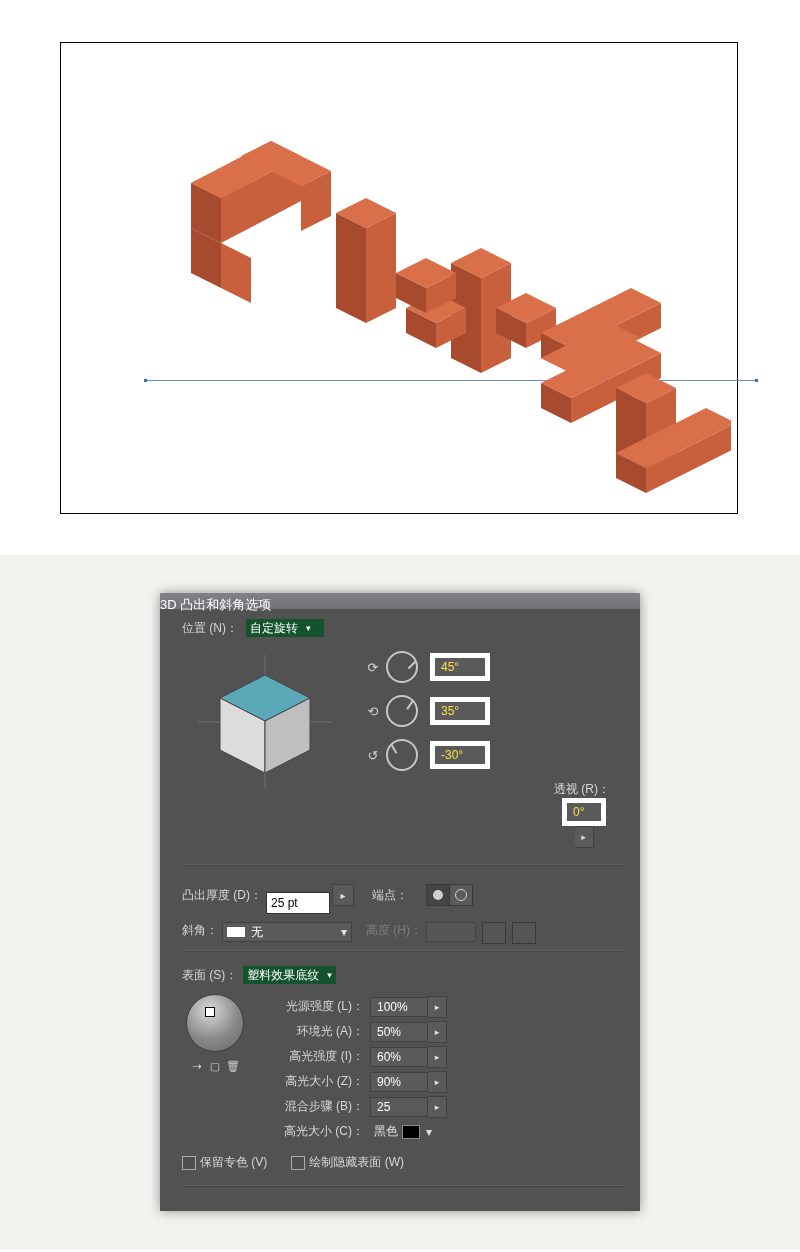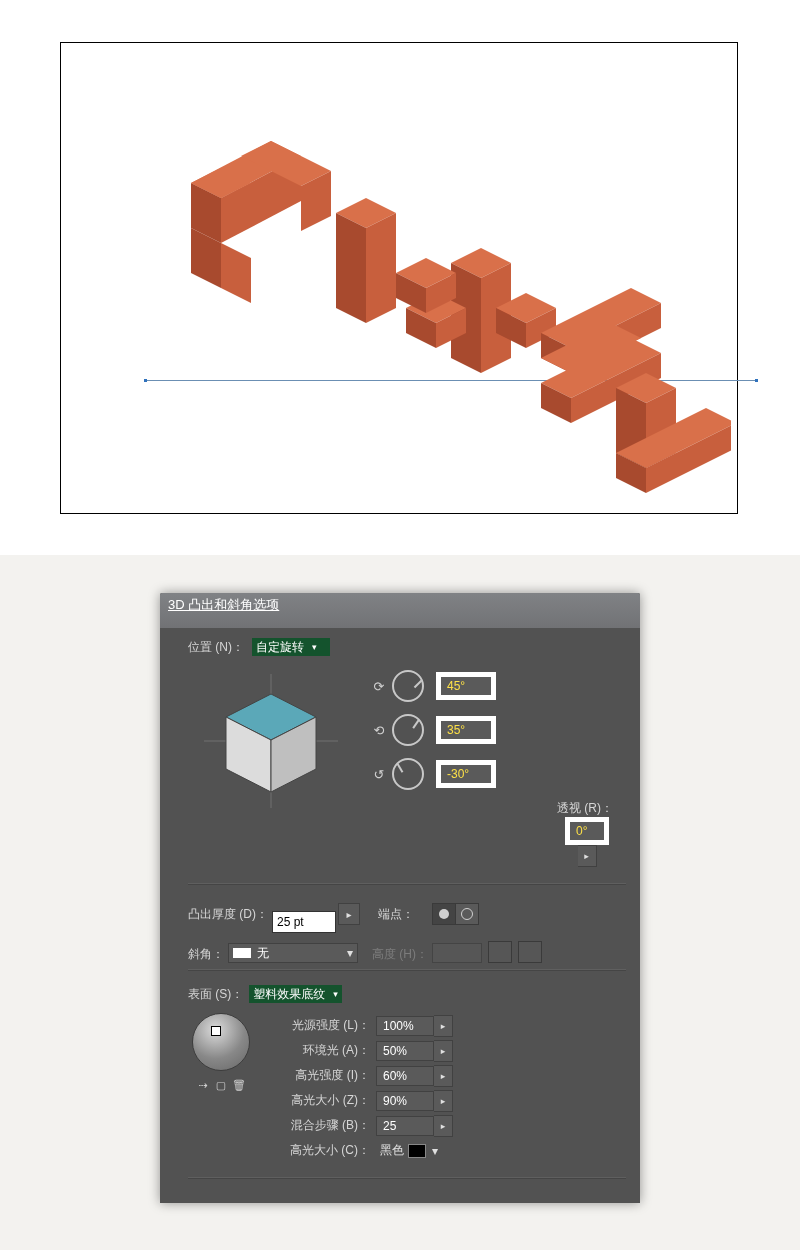--- a/index.html
+++ b/index.html
@@ -65,32 +65,31 @@
   .dialog {
     position: absolute;
     left: 160px;
     top: 38px;
     width: 480px;
     background: #525252;
     box-shadow: 0 0 12px rgba(0,0,0,0.4);
     border-radius: 2px 2px 0 0;
   }
   .dialog-title {
-    height: 35px;
+    height: 16px;
     line-height: 24px;
     background: linear-gradient(to bottom, #808285 0%, #717275 100%);
-    padding-left: 8px;
+    padding-left: 0;
     font-size: 13px;
     color: #ffffff;
     border-top-left-radius: 2px;
     border-top-right-radius: 2px;
-    text-decoration: underline;
   }
   .dialog-content {
-    padding: 10px 14px 14px 28px;
+    padding: 10px 14px 14px 22px;
   }
   .row {
     display: flex;
     align-items: center;
     margin-bottom: 10px;
   }
   .label {
     color: #d6d6d6;
     font-size: 12px;
   }
@@ -240,21 +239,21 @@
     align-items: center;
     justify-content: center;
     cursor: pointer;
   }
   .cap-btn + .cap-btn { border-left: none; }
   .cap-btn.selected { background: #444; }
   .cap-circ { width: 10px; height: 10px; border-radius: 50%; }
   .cap-circ.on { background: #d0d0d0; }
   .cap-circ.off { border: 1px solid #d0d0d0; }
 
-  .bevel-row { display: flex; align-items: flex-end; }
+  .bevel-row { display: flex; align-items: flex-start; }
   .bevel-select {
     display: inline-flex;
     align-items: center;
     background: #5a5a5a;
     border: 1px solid #414141;
     height: 18px;
     padding: 0 4px;
     cursor: pointer;
   }
   .white-box { width: 18px; height: 10px; background: #fff; margin-right: 6px; }
@@ -586,20 +585,26 @@
               <span class="plabel">高光大小 (C)：</span>
               <div class="sc-select">
                 <span>黑色</span>
                 <span class="black-swatch"></span>
                 <span class="caret-down" style="margin-left:6px;">▾</span>
               </div>
             </div>
           </div>
         </div>
 
+        <div class="checks-row">
+          <span class="chk"></span>
+          <span class="label clabel">保留专色 (V)</span>
+          <span class="chk"></span>
+          <span class="label clabel">绘制隐藏表面 (W)</span>
+        </div>
 
         <div class="divider" style="margin-top:14px;"></div>
 
 
       </div>
     </div>
   </div>
 </div>
 
 </body></html>

